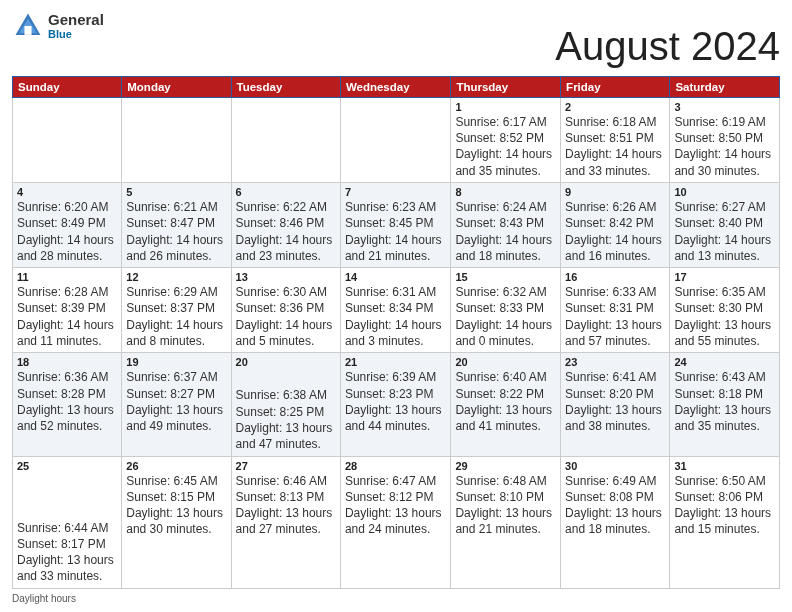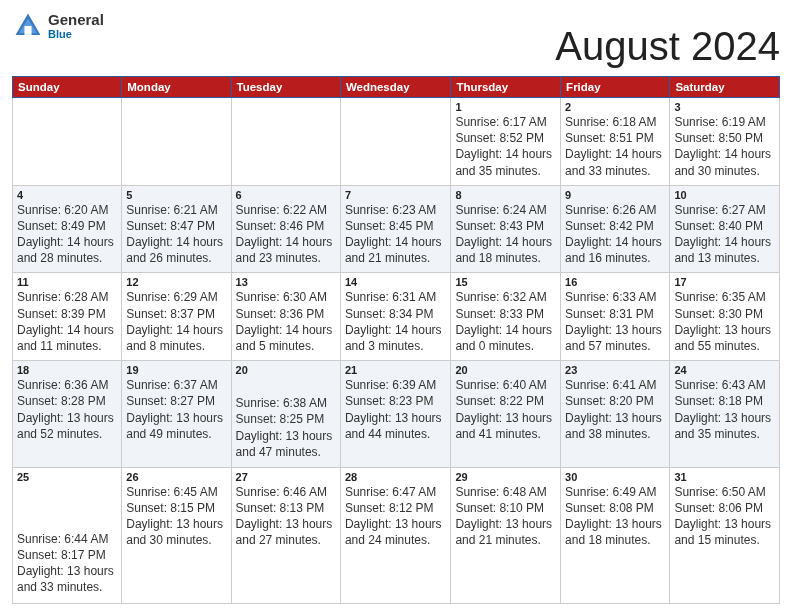--- a/index.html
+++ b/index.html
@@ -339,13 +339,14 @@
           <td>
             <span class="day-number">31</span>
             <div class="day-info" style="white-space: pre-line;">Sunrise: 6:50 AM
 Sunset: 8:06 PM
 Daylight: 13 hours and 15 minutes.</div>
           </td>
         </tr>
       </tbody>
   </table>
 
+  <div class="footer">Daylight hours</div>
 </div>
 
 </body></html>

